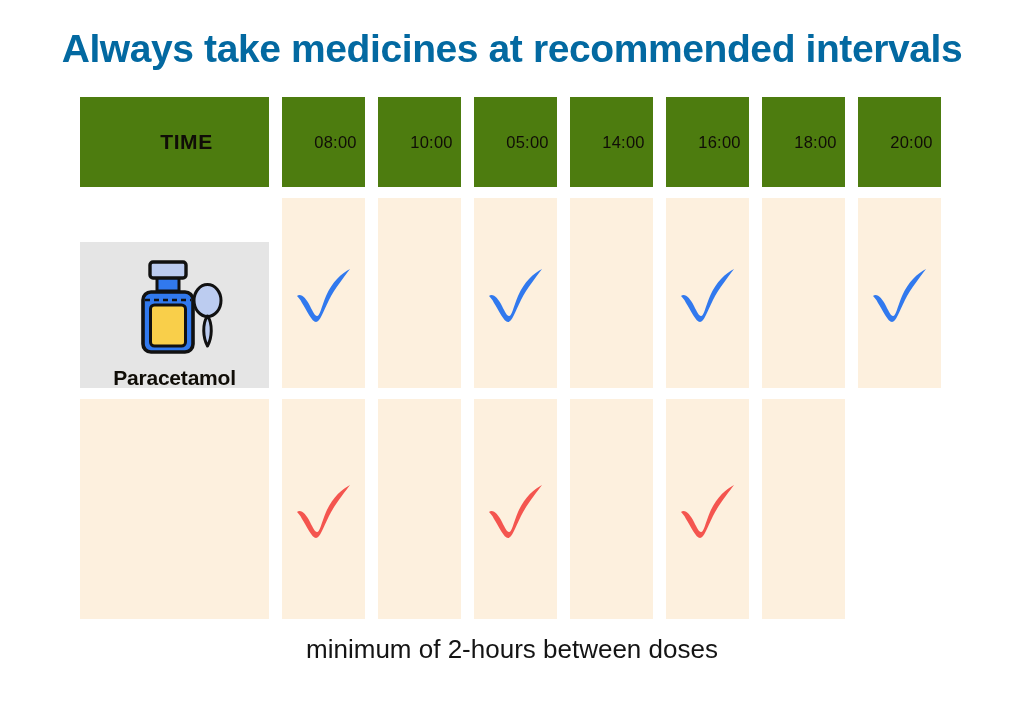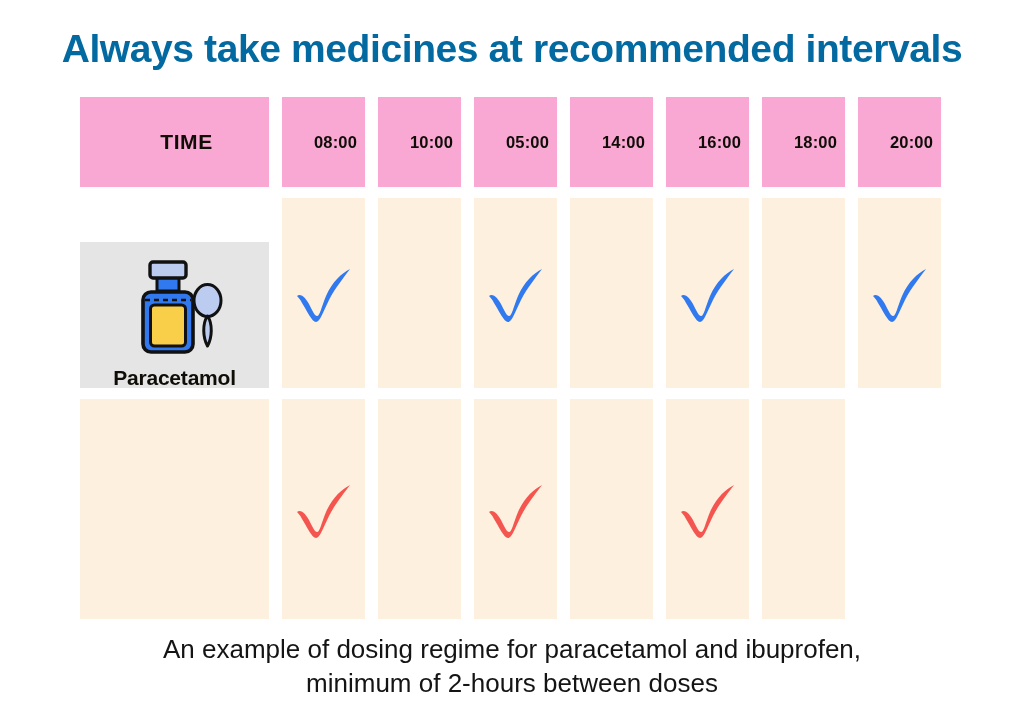--- a/index.html
+++ b/index.html
@@ -55,32 +55,32 @@
 
   .cell {
     box-sizing: border-box;
     display: flex;
     align-items: center;
     justify-content: center;
     position: relative;
   }
 
   .head-cell {
-    background: #f9a8d4;
+    background: #4d7c0f;
     padding-left: 24px;
   }
   .head-label {
     font-size: 21px;
     font-weight: bold;
     letter-spacing: 0.6px;
     color: #100d07;
   }
   .head-time {
     font-size: 16.5px;
-    font-weight: bold;
+    font-weight: normal;
     letter-spacing: 0.2px;
     color: #100d07;
   }
 
   .med-cell {
     background: #e5e5e5;
     flex-direction: column;
     justify-content: flex-start;
     padding-top: 14px;
     margin-top: 44px;
@@ -240,17 +240,16 @@
         <svg viewBox="0 0 74 74" width="74" height="74" aria-hidden="true">
           <path d="M10 40 C14 37 19 42 23 50 C26 56 28 60 30 60 C33 60 34 52 39 40 C45 26 55 17 63 13 C58 20 48 32 42 44 C36 56 33 66 29 66 C25 66 20 55 15 47 C13 43 11 41 10 40 Z" fill="#f4554f"></path>
         </svg>
       </span>
     </div>
     <div class="cell slot-cell"></div>
 
   </div>
 
   <div class="caption">
-    <span class="caption-line">An example of dosing regime for paracetamol and ibuprofen,</span>
     <span class="caption-line">minimum of 2-hours between doses</span>
   </div>
 
 </div>
 
 </body></html>

